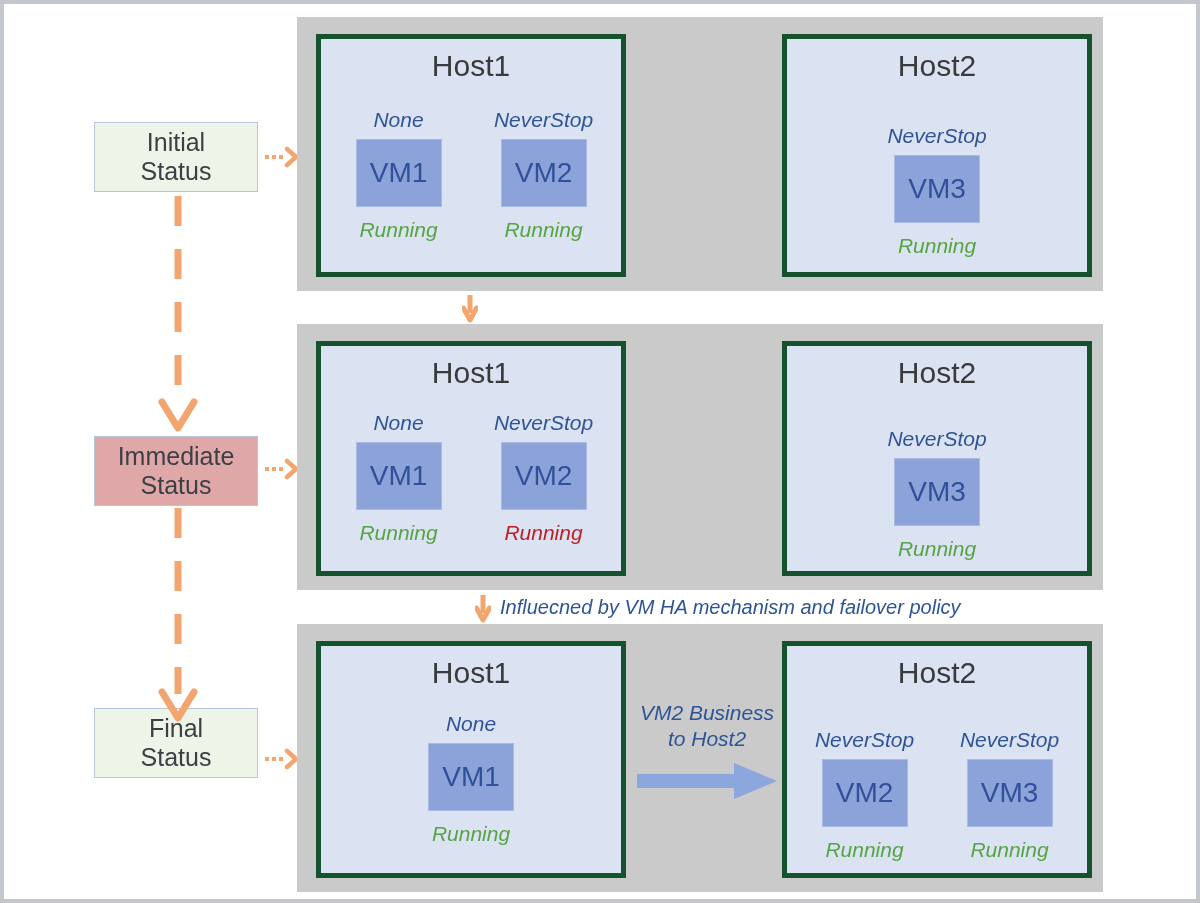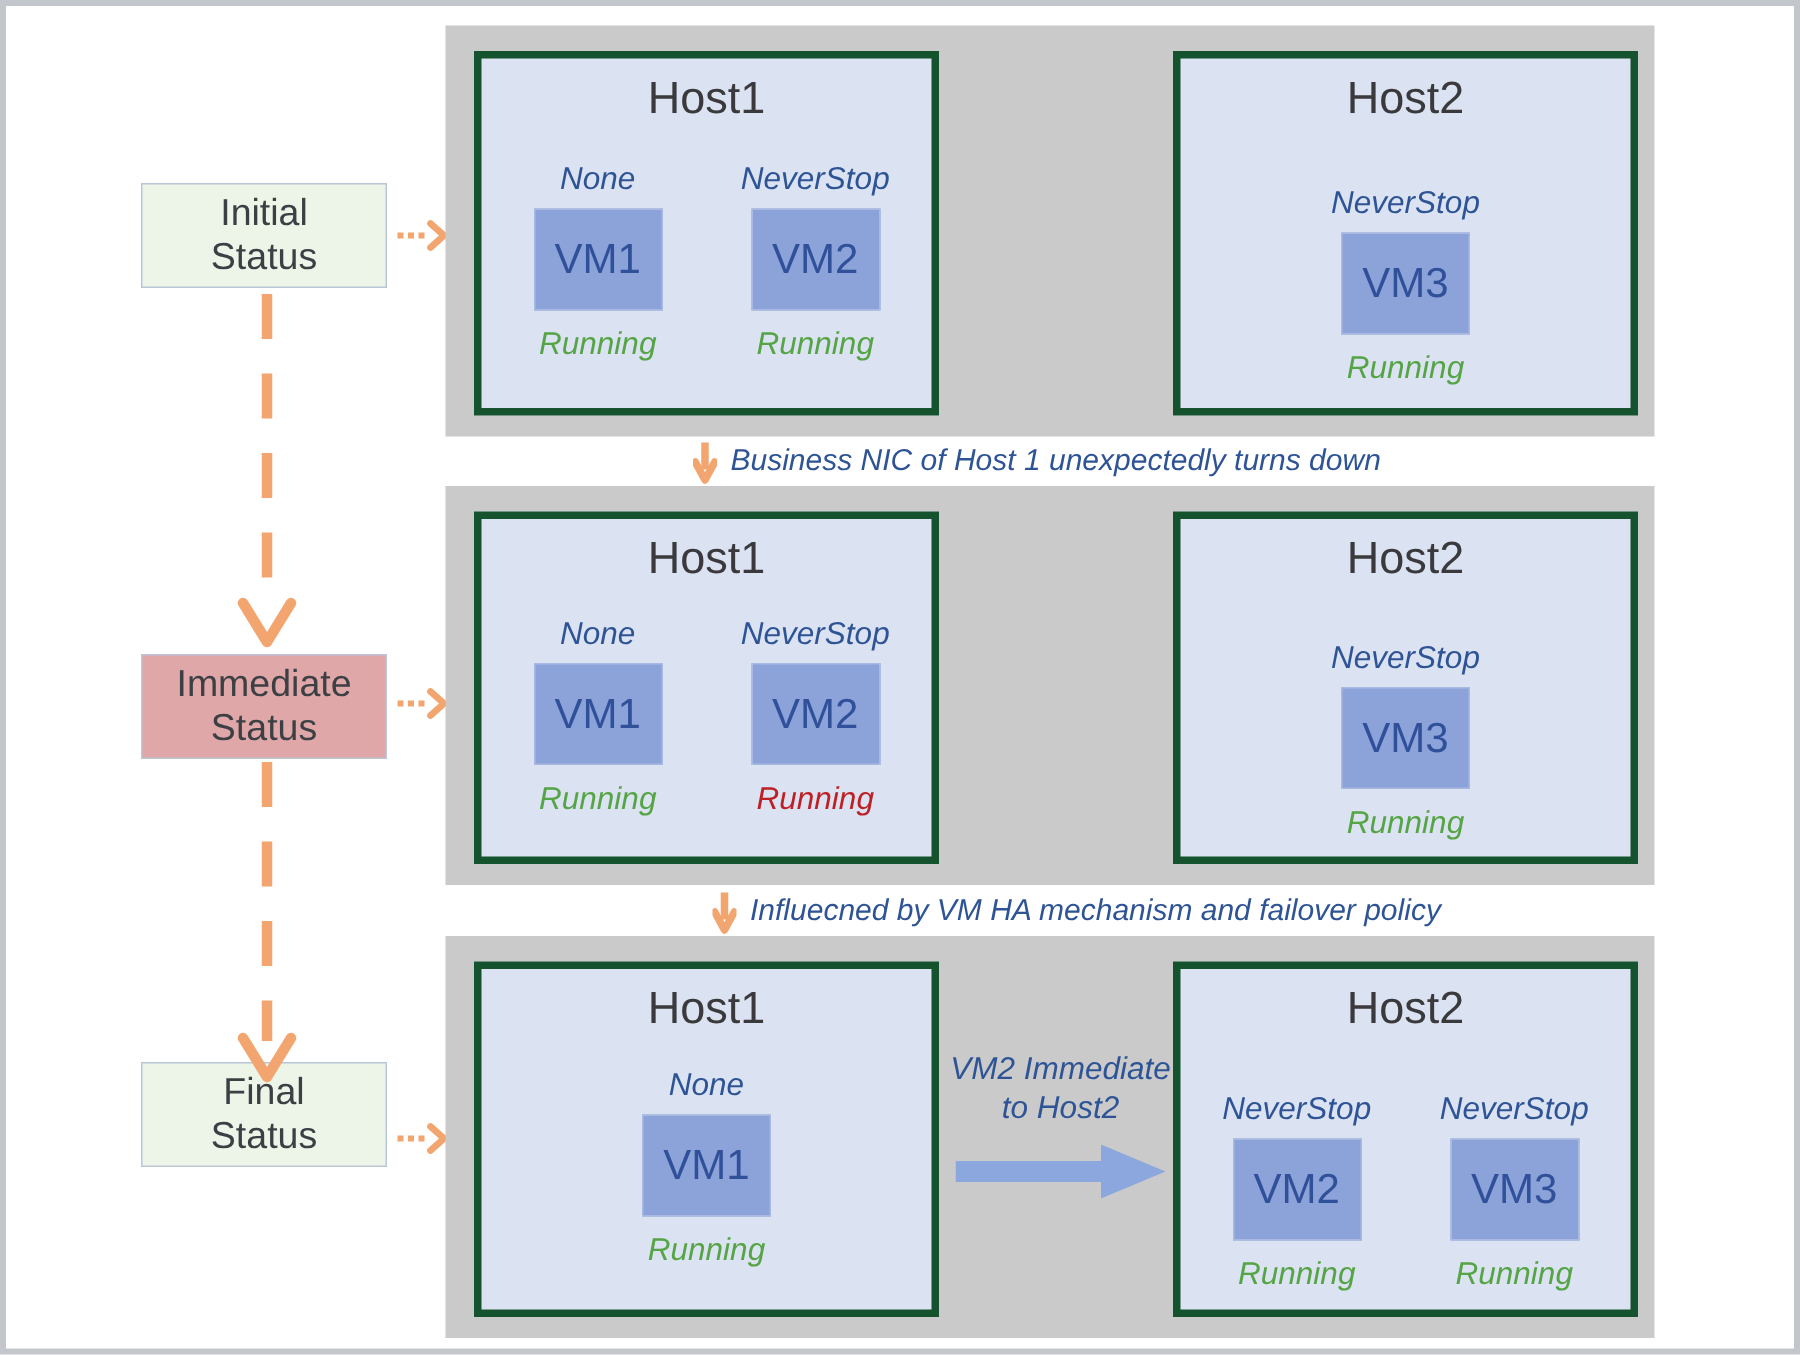--- a/index.html
+++ b/index.html
@@ -157,21 +157,20 @@
         </div>
       </div>
     </div>
   </div>
 
   <div class="transition t1">
     <svg width="16" height="30" viewBox="0 0 16 30">
       <line x1="8" y1="2" x2="8" y2="20" stroke="#F2A56E" stroke-width="5"></line>
       <polyline points="1.5,15 8,27 14.5,15" fill="none" stroke="#F2A56E" stroke-width="5" stroke-linecap="round" stroke-linejoin="round"></polyline>
     </svg>
-    <span>Business NIC of Host 1 unexpectedly turns down</span>
   </div>
 
   <div class="panel p2">
     <div class="host host1">
       <div class="host-title">Host1</div>
       <div class="vm-row">
         <div class="vm-card">
           <div class="vm-policy">None</div>
           <div class="vm-box">VM1</div>
           <div class="vm-state" data-state="running">Running</div>
@@ -209,21 +208,21 @@
       <div class="vm-row">
         <div class="vm-card">
           <div class="vm-policy">None</div>
           <div class="vm-box">VM1</div>
           <div class="vm-state" data-state="running">Running</div>
         </div>
       </div>
     </div>
 
     <div class="migration">
-      <div class="migration-label">VM2 Immediate
+      <div class="migration-label">VM2 Business
 to Host2</div>
       <svg width="140" height="36" viewBox="0 0 140 36">
         <path d="M0,11 H97 V0 L140,18 L97,36 V25 H0 Z" fill="#8CA7DD"></path>
       </svg>
     </div>
 
     <div class="host host2">
       <div class="host-title">Host2</div>
       <div class="vm-row">
         <div class="vm-card">

